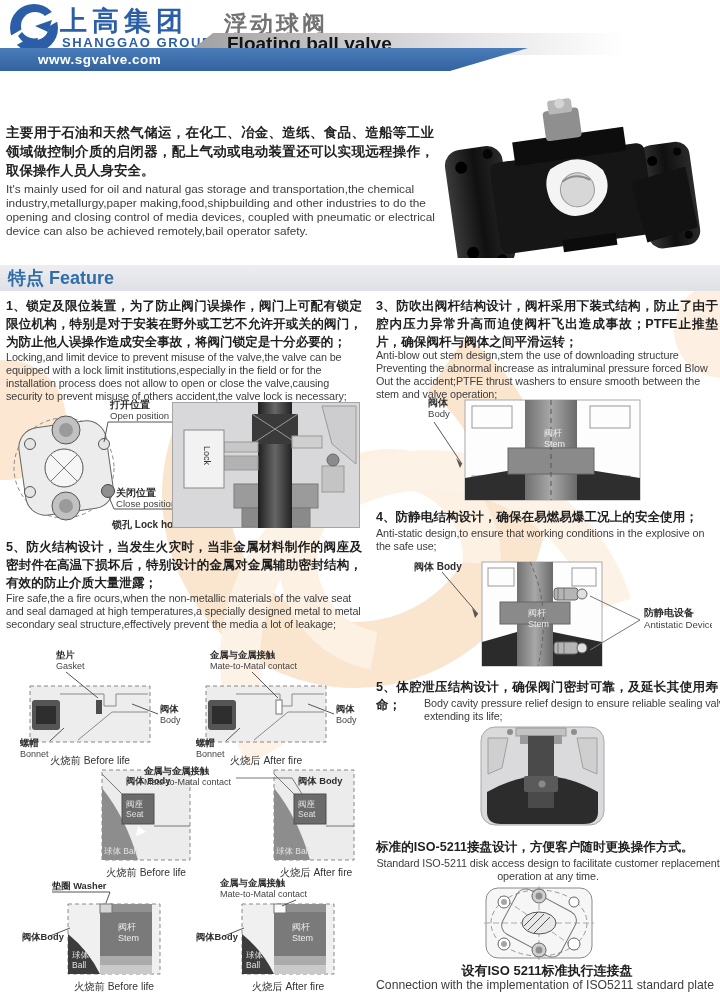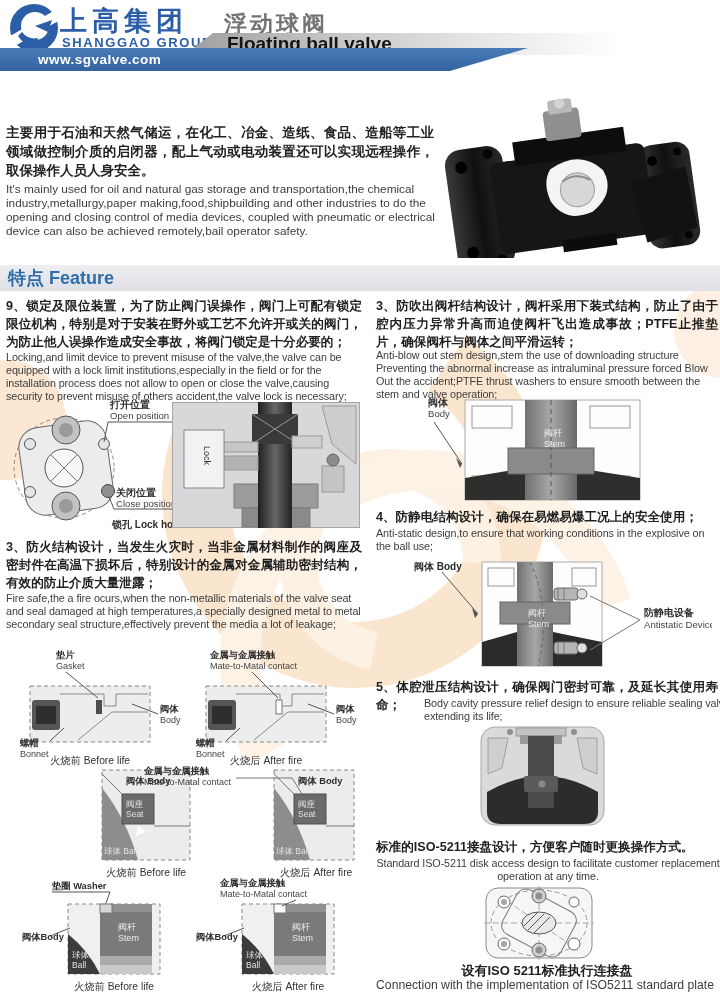--- a/index.html
+++ b/index.html
@@ -103,21 +103,21 @@
       <circle cx="142" cy="96" r="17" fill="#d7d7d7" stroke="#9a9a9a"></circle>
       <path d="M128,86 Q142,78 156,88" fill="none" stroke="#8c8c8c" stroke-width="2"></path>
       <rect x="120" y="144" width="54" height="12" fill="#0c0c0c"></rect>
     </g>
   </svg>
 
   <div class="abs z sec-band" style="left:0;top:265px;width:720px;">
     <span>特点 Feature</span>
   </div>
 
-  <div class="abs z cn-p" style="left:6px;top:297px;width:356px;">9、锁定及限位装置，为了防止阀门误操作，阀门上可配有锁定限位机构，特别是对于安装在野外或工艺不允许开或关的阀门，为防止他人误操作造成安全事故，将阀门锁定是十分必要的；</div>
+  <div class="abs z cn-p" style="left:6px;top:297px;width:356px;">1、锁定及限位装置，为了防止阀门误操作，阀门上可配有锁定限位机构，特别是对于安装在野外或工艺不允许开或关的阀门，为防止他人误操作造成安全事故，将阀门锁定是十分必要的；</div>
   <div class="abs z en-p" style="left:6px;top:351px;width:358px;">Locking,and limit device to prevent misuse of the valve,the valve can be equipped with a lock limit institutions,especially in the field or for the installation process does not allow to open or close the valve,causing security to prevent misuse of others accident,the valve lock is necessary;</div>
 
   <svg class="abs z" style="left:12px;top:396px" width="205" height="138" viewBox="0 0 205 138">
     <circle cx="52" cy="72" r="50" fill="none" stroke="#888" stroke-dasharray="4 3"></circle>
     <rect x="10" y="28" width="88" height="88" rx="20" fill="#ececec" stroke="#666" transform="rotate(-8 54 72)"></rect>
     <circle cx="54" cy="34" r="14" fill="#c2c2c2" stroke="#555"></circle>
       <circle cx="54" cy="34" r="7" fill="#9a9a9a"></circle>
     <circle cx="54" cy="110" r="14" fill="#c2c2c2" stroke="#555"></circle>
       <circle cx="54" cy="110" r="7" fill="#9a9a9a"></circle>
     <circle cx="52" cy="72" r="19" fill="#f6f6f6" stroke="#555"></circle>
@@ -153,21 +153,21 @@
     <path d="M80,12 L126,42 M126,12 L80,42" stroke="#999"></path>
     <rect x="52" y="40" width="34" height="10" fill="#c7c7c7" stroke="#999"></rect>
     <rect x="52" y="54" width="34" height="14" fill="#b2b2b2" stroke="#999"></rect>
     <rect x="120" y="34" width="30" height="12" fill="#cfcfcf" stroke="#999"></rect>
     <rect x="150" y="64" width="22" height="26" fill="#c4c4c4" stroke="#999"></rect>
     <circle cx="161" cy="58" r="6" fill="#8b8b8b" stroke="#666"></circle>
     <rect x="12" y="28" width="40" height="58" fill="#f2f2f2" stroke="#888"></rect>
     <text x="32" y="44" transform="rotate(90 32 44)" font-size="9" fill="#333">Lock</text>
   </svg>
 
-  <div class="abs z cn-p" style="left:6px;top:538px;width:356px;">3、防火结构设计，当发生火灾时，当非金属材料制作的阀座及密封件在高温下损坏后，特别设计的金属对金属辅助密封结构，有效的防止介质大量泄露；</div>
+  <div class="abs z cn-p" style="left:6px;top:538px;width:356px;">5、防火结构设计，当发生火灾时，当非金属材料制作的阀座及密封件在高温下损坏后，特别设计的金属对金属辅助密封结构，有效的防止介质大量泄露；</div>
   <div class="abs z en-p" style="left:6px;top:592px;width:358px;">Fire safe,the a fire ocurs,when the non-metallic materials of the valve seat and seal damaged at high temperatures,a specially designed metal to metal secondary seal structure,effectively prevent the media a lot of leakage;</div>
 
   <svg class="abs z" style="left:20px;top:648px" width="168" height="118" viewBox="0 0 168 118">
     <rect x="10" y="38" width="120" height="56" fill="#ededed" stroke="#888" stroke-dasharray="4 3"></rect>
     <rect x="12" y="52" width="28" height="30" rx="3" fill="#555"></rect>
     <rect x="16" y="58" width="20" height="18" fill="#2e2e2e"></rect>
     <path d="M40,46 H84 V58 H96 V46 H128 M58,92 L92,64 H128" fill="none" stroke="#8a8a8a"></path>
     <rect x="76" y="52" width="6" height="14" fill="#4c4c4c"></rect>
     <path d="M46,24 L78,50 M30,93 L44,80 M138,66 L112,56" fill="none" stroke="#555"></path>
     <text class="lbs" x="36" y="10">垫片</text>
@@ -282,21 +282,21 @@
     <line x1="131" y1="6" x2="131" y2="106" stroke="#555" stroke-dasharray="5 4"></line>
     <path d="M14,28 L42,70" stroke="#555" fill="none"></path>
     <polygon points="42,70 36,64 40,74" fill="#555"></polygon>
     <text class="lb" x="8" y="12">阀体</text>
     <text class="ln" x="8" y="23">Body</text>
     <text class="wt" x="124" y="42">阀杆</text>
     <text class="wt" x="124" y="53">Stem</text>
   </svg>
 
   <div class="abs z cn-p" style="left:376px;top:508px;width:342px;">4、防静电结构设计，确保在易燃易爆工况上的安全使用；</div>
-  <div class="abs z en-p" style="left:376px;top:527px;width:344px;">Anti-static design,to ensure that working conditions in the explosive on the ball use;</div>
+  <div class="abs z en-p" style="left:376px;top:527px;width:344px;">Anti-static design,to ensure that working conditions in the explosive on the safe use;</div>
 
   <svg class="abs z" style="left:412px;top:558px" width="300" height="112" viewBox="0 0 300 112">
     <rect x="70" y="4" width="120" height="104" fill="#fdfdfd" stroke="#aaa"></rect>
     <rect x="76" y="10" width="26" height="18" fill="none" stroke="#999"></rect>
     <rect x="160" y="10" width="24" height="18" fill="none" stroke="#999"></rect>
     <polygon points="70,108 70,84 105,74 105,108" fill="#2b2b2b"></polygon>
     <polygon points="190,108 190,84 141,74 141,108" fill="#2b2b2b"></polygon>
     <rect x="105" y="4" width="36" height="104" fill="url(#gc)"></rect>
     <rect x="88" y="44" width="70" height="22" fill="#8a8a8a" stroke="#666"></rect>
     <path d="M118,4 Q140,50 126,108" fill="none" stroke="#666" stroke-dasharray="4 3"></path>

